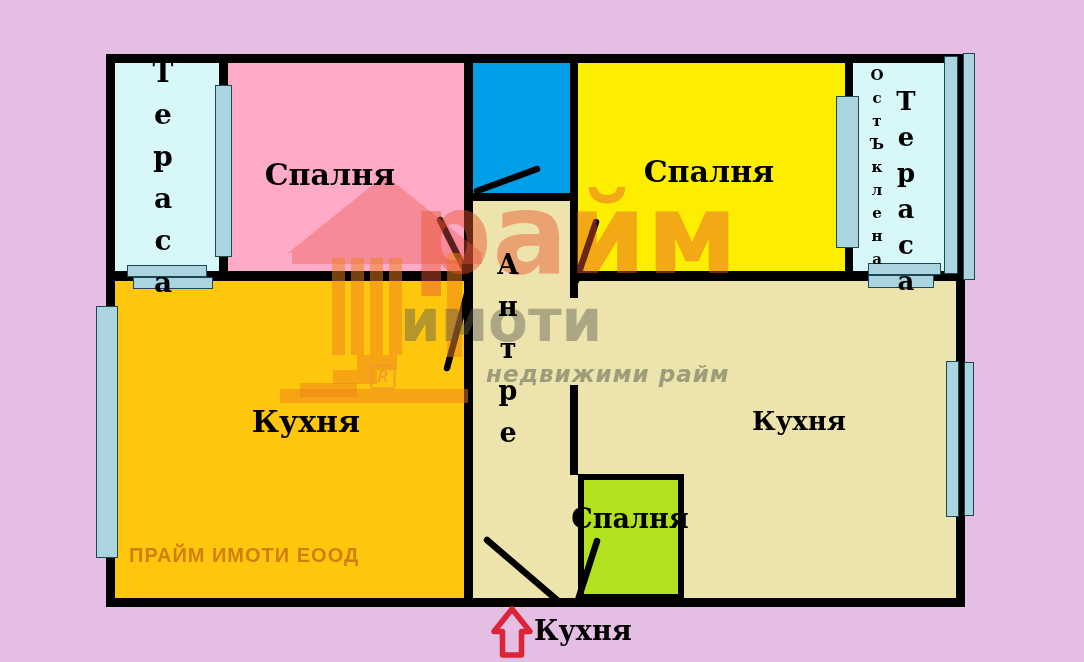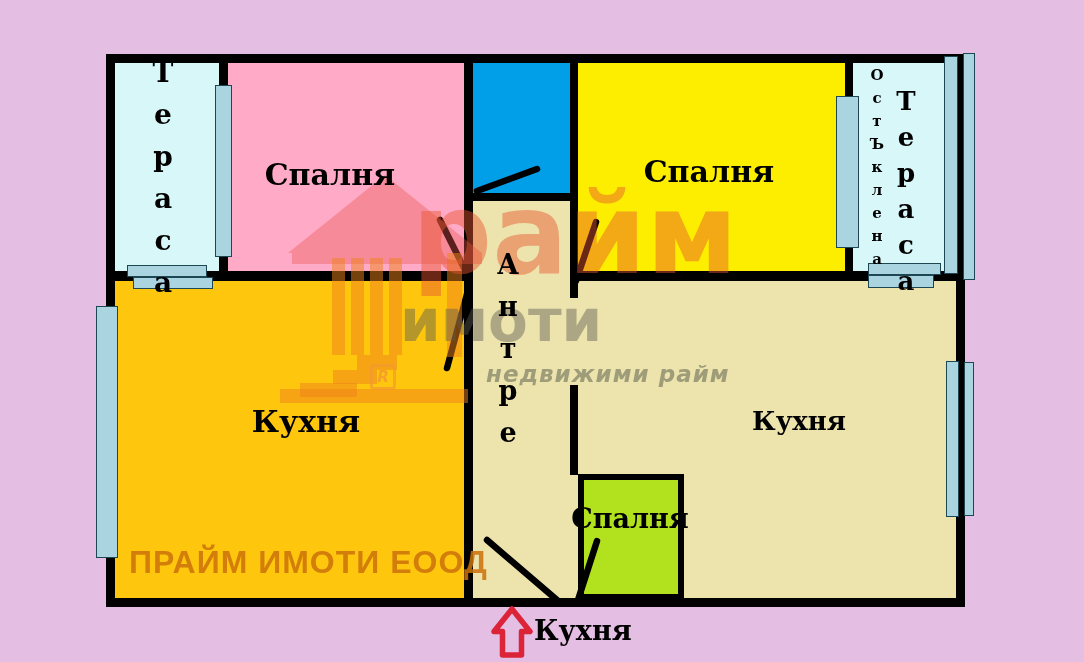--- a/index.html
+++ b/index.html
@@ -13,21 +13,21 @@
   .win{position:absolute;background:var(--c-window,#A9D4E0);border:1px solid #1D4753;box-sizing:border-box;z-index:4;}
   .lbl{position:absolute;z-index:7;color:#000;font-weight:bold;white-space:nowrap;}
   .lbl.centered{transform:translate(-50%,-50%);}
   .vtext{position:absolute;z-index:7;color:#000;font-weight:bold;display:flex;flex-direction:column;align-items:center;transform:translateX(-50%);}
   .doors{position:absolute;left:0;top:0;z-index:5;}
   .wm{position:absolute;z-index:6;pointer-events:none;}
   .wm-text{font-family:"DejaVu Sans",sans-serif;font-weight:bold;line-height:1;white-space:nowrap;}
   .logo-part{position:absolute;}
   .arrow-svg{position:absolute;z-index:8;}
   .company{position:absolute;z-index:7;font-family:"Liberation Sans","DejaVu Sans",sans-serif;
-    font-weight:bold;font-size:32px;letter-spacing:1px;color:var(--c-company-text,#CC720A);opacity:.85;white-space:nowrap;}
+    font-weight:bold;font-size:20px;letter-spacing:1px;color:var(--c-company-text,#CC720A);opacity:.85;white-space:nowrap;}
 </style>
 </head>
 <body>
 
 <div class="canvas">
 
   <div class="room" style="left:110px;top:58px;width:114px;height:220px;background:var(--c-terrace);"></div>
   <div class="room" style="left:224px;top:58px;width:245px;height:219px;background:var(--c-bedroom-pink);"></div>
   <div class="room" style="left:469px;top:58px;width:106px;height:140px;background:var(--c-bath-blue);"></div>
   <div class="room" style="left:469px;top:195px;width:492px;height:408px;background:var(--c-hall-kitchen-tan);"></div>

